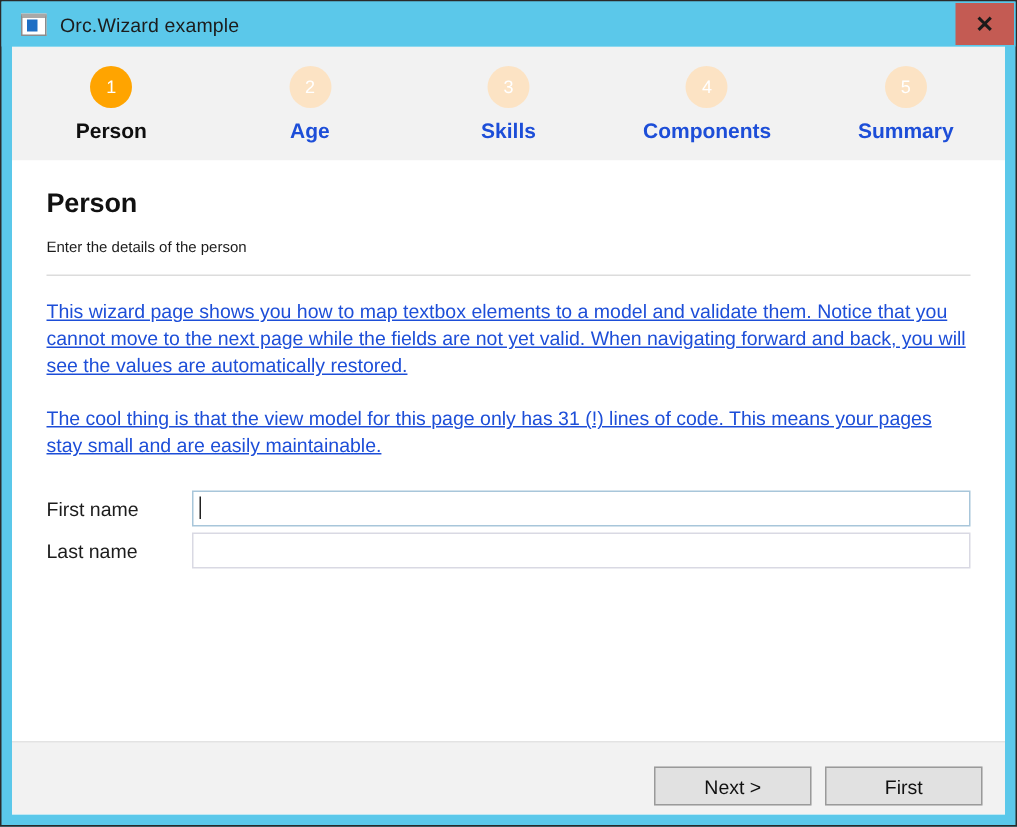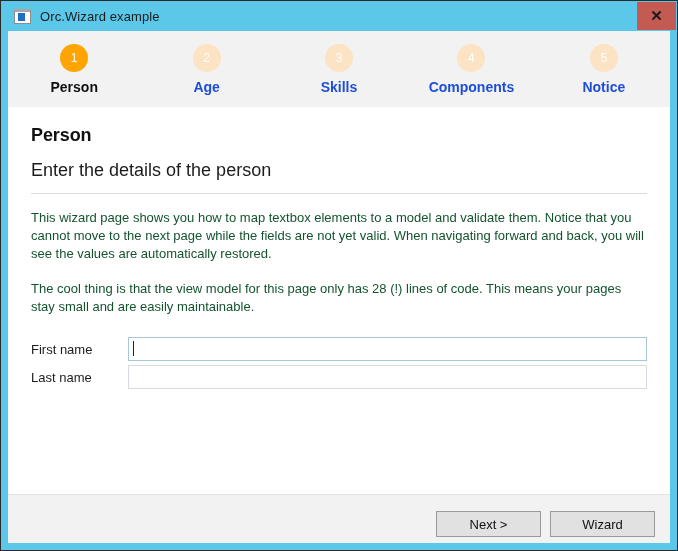--- a/index.html
+++ b/index.html
@@ -133,33 +133,34 @@
     flex-direction: column;
   }
   .page-title {
     font-size: 18px;
     font-weight: bold;
     color: #111111;
     letter-spacing: -0.1px;
   }
   .page-subtitle {
     margin-top: 14px;
-    font-size: 18px;
+    font-size: 10px;
     color: #1c1c1c;
   }
   .divider {
     margin-top: 12px;
     height: 1px;
     background: #dcdcdc;
   }
   .paragraph {
     margin-top: 15px;
     font-size: 13px;
     line-height: 18px;
-    color: #14532d;
+    color: #1d4ed8;
+    text-decoration: underline;
   }
   .paragraph + .paragraph { margin-top: 17px; }
 
   
   .form { margin-top: 21px; }
   .form-row {
     display: flex;
     align-items: center;
     height: 24px;
     gap: 25px;
@@ -255,48 +256,48 @@
       <div class="step">
         <div class="step-circle">3</div>
         <div class="step-label">Skills</div>
       </div>
       <div class="step">
         <div class="step-circle">4</div>
         <div class="step-label">Components</div>
       </div>
       <div class="step">
         <div class="step-circle">5</div>
-        <div class="step-label">Notice</div>
+        <div class="step-label">Summary</div>
       </div>
     </div>
 
     <div class="content">
       <div class="page-title">Person</div>
       <div class="page-subtitle">Enter the details of the person</div>
       <div class="divider"></div>
 
       <div class="paragraph">This wizard page shows you how to map textbox elements to a model and validate them. Notice that you cannot move to the next page while the fields are not yet valid. When navigating forward and back, you will see the values are automatically restored.</div>
-      <div class="paragraph">The cool thing is that the view model for this page only has 28 (!) lines of code. This means your pages stay small and are easily maintainable.</div>
+      <div class="paragraph">The cool thing is that the view model for this page only has 31 (!) lines of code. This means your pages stay small and are easily maintainable.</div>
 
       <div class="form">
         <div class="form-row">
           <div class="form-label">First name</div>
           <div class="input-wrap">
             <input class="form-input focused" type="text" placeholder="" style="">
             <div class="caret"></div>
           </div>
         </div>
         <div class="form-row">
           <div class="form-label">Last name</div>
           <input class="form-input" type="text" placeholder="" style="">
         </div>
       </div>
 
       <div class="spacer"></div>
     </div>
 
     <div class="footer">
       <button class="btn">Next &gt;</button>
-      <button class="btn">Wizard</button>
+      <button class="btn">First</button>
     </div>
 
   </div>
 </div>
 
 </body></html>

